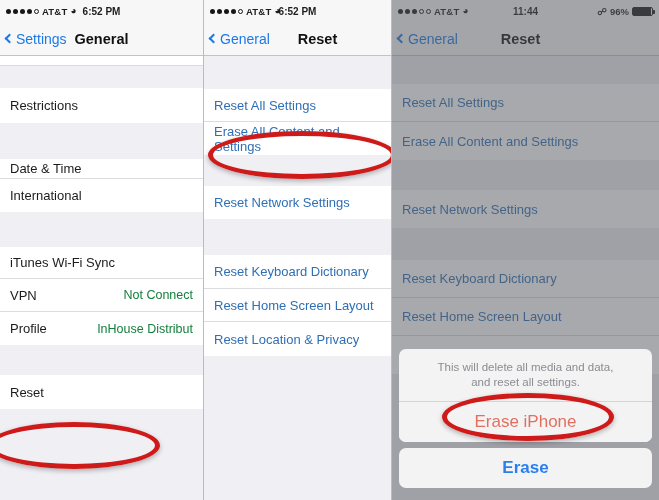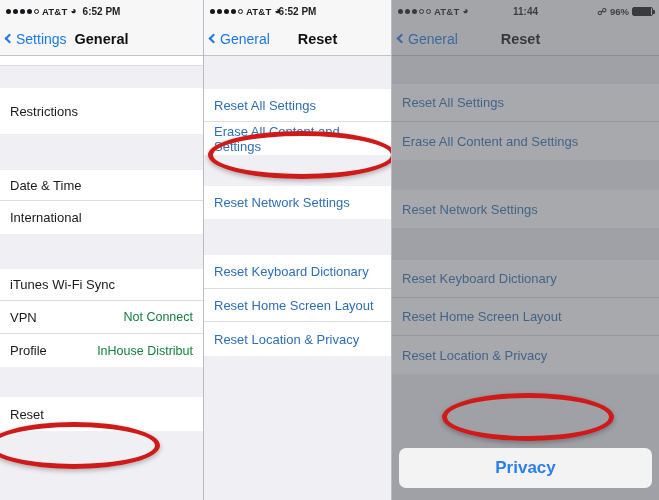--- a/index.html
+++ b/index.html
@@ -193,28 +193,28 @@
         <span>Settings</span>
       </div>
       <div class="nav-title">General</div>
     </div>
 
     <div class="list-body">
       <div class="p1-partial-top"></div>
       <div class="gap" style="height:22px"></div>
 
       <div class="grp">
-        <div class="row" style="height:46px">
+        <div class="row" style="height:35px">
           <span>Restrictions</span>
         </div>
       </div>
       <div class="gap" style="height:36px"></div>
 
       <div class="grp">
-        <div class="row" style="height:31px">
+        <div class="row" style="height:20px">
           <span>Date &amp; Time</span>
         </div>
         <div class="row" style="height:33px">
           <span>International</span>
         </div>
       </div>
       <div class="gap" style="height:35px"></div>
 
       <div class="grp">
         <div class="row" style="height:32px">
@@ -366,20 +366,27 @@
         <div class="row blue" style="height:38px">
           <span>Reset Location &amp; Privacy</span>
         </div>
       </div>
     </div>
 
     <div class="dim"></div>
 
     <div class="actionsheet">
       <div class="as-group">
-        <div class="as-btn as-cancel">Privacy</div>
+        <div class="as-msg">
+          <div>This will delete all media and data,</div>
+          <div>and reset all settings.</div>
+        </div>
+        <div class="as-btn as-destructive">Erase iPhone</div>
+      </div>
+      <div class="as-group">
+        <div class="as-btn as-cancel">Erase</div>
       </div>
     </div>
 
     <div class="oval" style="left:50px; top:393px; width:172px; height:48px;"></div>
   </div>
 
 </div>
 
 </body></html>

